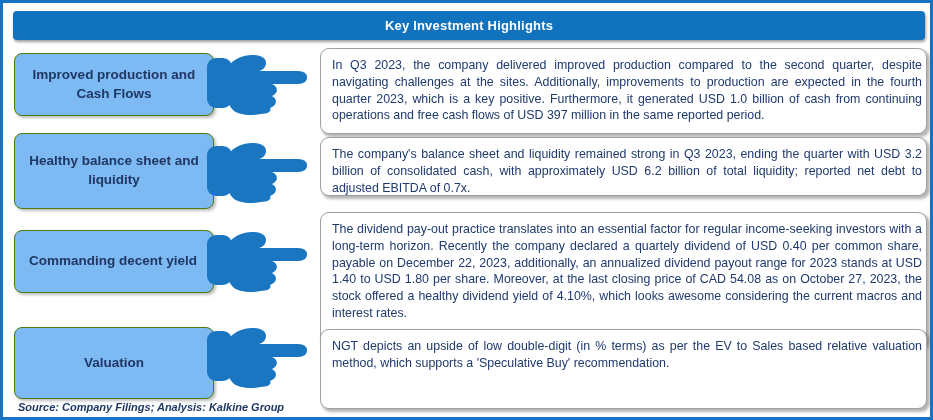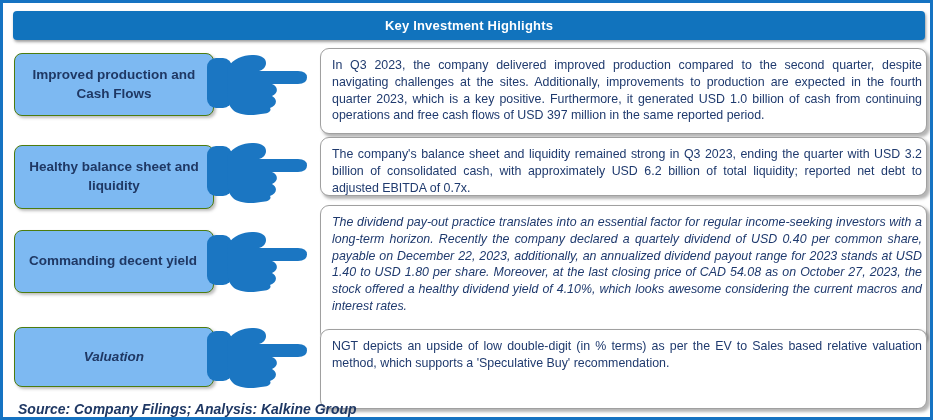--- a/index.html
+++ b/index.html
@@ -78,36 +78,36 @@
     margin: 0;
     color: #1F3A6E;
     font-size: 12.4px;
     line-height: 16.8px;
     text-align: justify;
   }
   .source-note {
     position: absolute;
     left: 15px; top: 398px;
     color: #1F3864;
-    font-size: 14px;
+    font-size: 11px;
     font-weight: bold;
     font-style: italic;
   }
   
   .label-r1 { top: 50px;  height: 63px; }
-  .label-r2 { top: 142px; height: 64px; }
+  .label-r2 { top: 130px; height: 76px; }
   .label-r3 { top: 227px; height: 63px; padding-left: 12px; }
-  .label-r4 { top: 324px; height: 60px; font-style: italic; }
+  .label-r4 { top: 324px; height: 72px; }
   .hand-r1  { top: 51px;  }
   .hand-r2  { top: 139px; }
   .hand-r3  { top: 228px; }
   .hand-r4  { top: 324px; }
   .card-r1  { top: 45px;  height: 86px;  }
   .card-r2  { top: 134px; height: 59px;  }
-  .card-r3  { top: 202px; height: 136px; font-style: italic; }
+  .card-r3  { top: 209px; height: 136px; }
   .card-r4  { top: 326px; height: 80px;  }
 </style>
 </head>
 <body>
 
 <div class="panel">
 
   <div class="header-bar">
     <span>Key Investment Highlights</span>
   </div>

